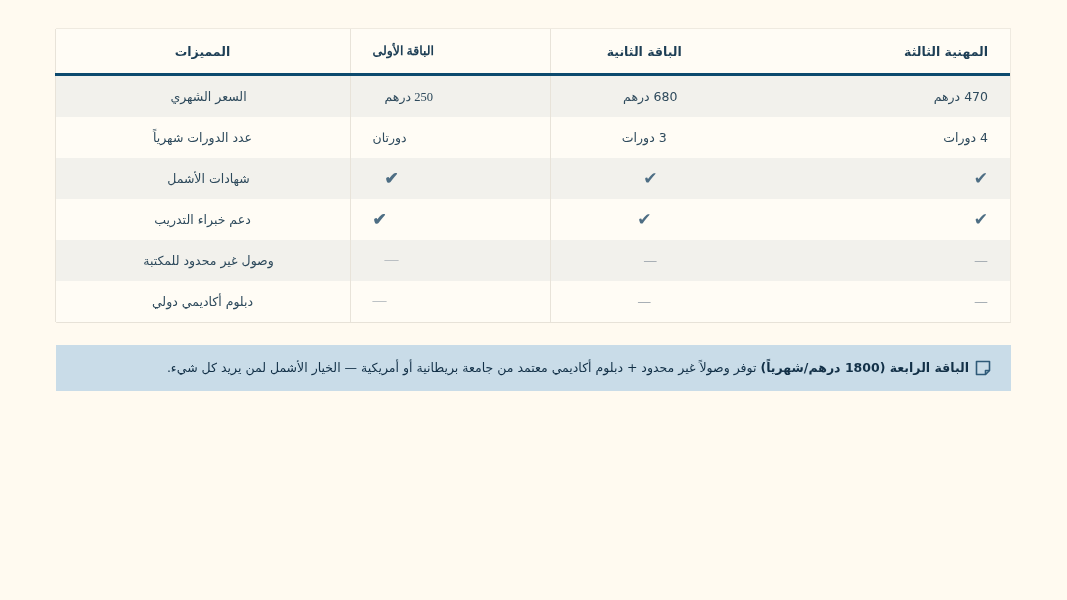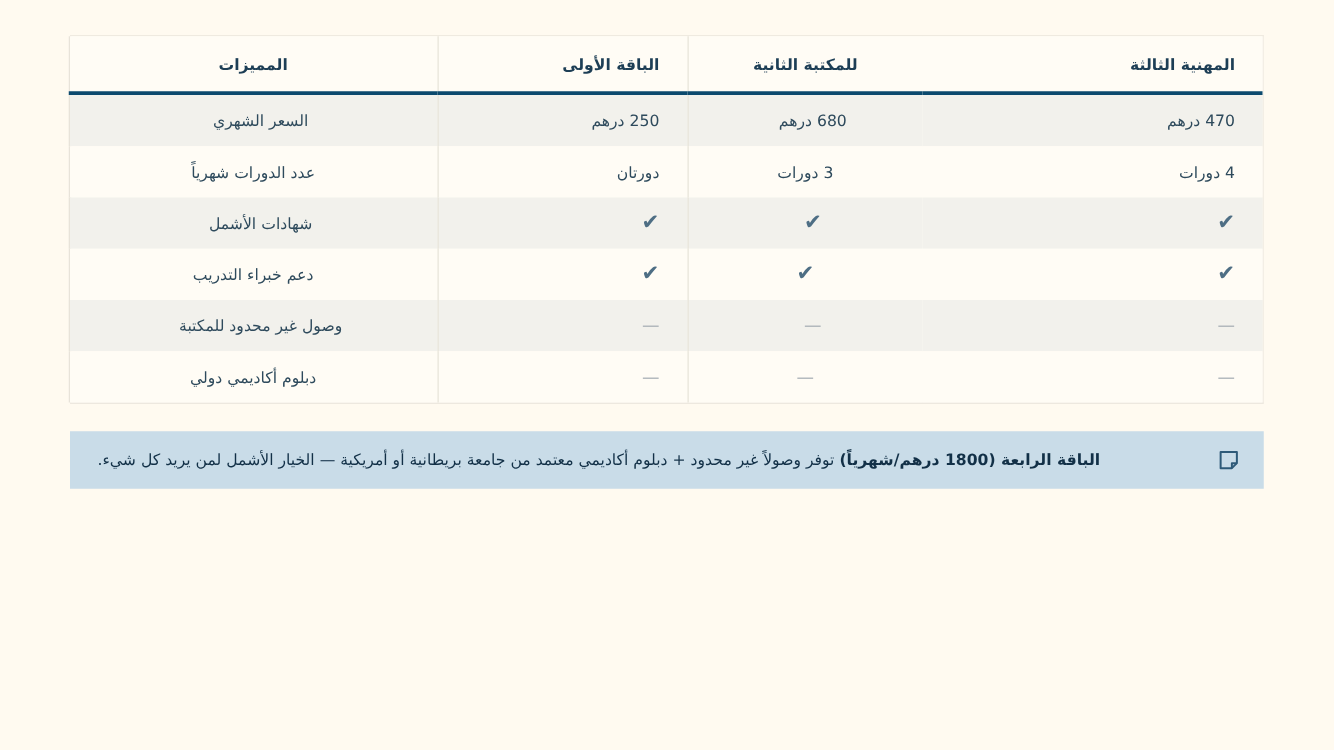--- a/index.html
+++ b/index.html
@@ -78,22 +78,23 @@
   col.c-p3      { width: 272px; }
 
   
   table.compare th.col-feature,
   table.compare td.col-feature {
     text-align: center;
     border-left: 1px solid #E8E3D9;
   }
   table.compare th.col-p1,
   table.compare td.col-p1 {
-    text-align: right;
+    text-align: left;
     border-left: 1px solid #E8E3D9;
+    font-family: Liberation Serif, serif;
   }
   table.compare th.col-p2,
   table.compare td.col-p2 {
     text-align: center;
     border-left: 1px solid #E8E3D9;
   }
   table.compare th.col-p3,
   table.compare td.col-p3 {
     text-align: right;
   }
@@ -126,21 +127,21 @@
     min-height: 46px;
     display: flex;
     flex-direction: row-reverse;
     align-items: center;
     justify-content: flex-start;
     padding: 0 18px;
     box-sizing: border-box;
   }
   .notice-text {
     flex: 1;
-    text-align: left;
+    text-align: right;
     font-size: 12.5px;
     color: #123047;
     direction: rtl;
     line-height: 1.5;
     padding: 8px 4px;
   }
   .notice-text b {
     font-weight: 700;
   }
   .notice-icon {
@@ -164,21 +165,21 @@
     <table class="compare">
       <colgroup>
         <col class="c-p3">
         <col class="c-p2">
         <col class="c-p1">
         <col class="c-feature">
       </colgroup>
       <thead>
         <tr>
           <th class="col-p3">المهنية الثالثة</th>
-          <th class="col-p2">للمكتبة الثانية</th>
+          <th class="col-p2">الباقة الثانية</th>
           <th class="col-p1">الباقة الأولى</th>
           <th class="col-feature">المميزات</th>
         </tr>
       </thead>
       <tbody>
 
         <tr class="odd">
           <td class="col-p3">470 درهم</td>
           <td class="col-p2">680 درهم</td>
           <td class="col-p1">250 درهم</td>

